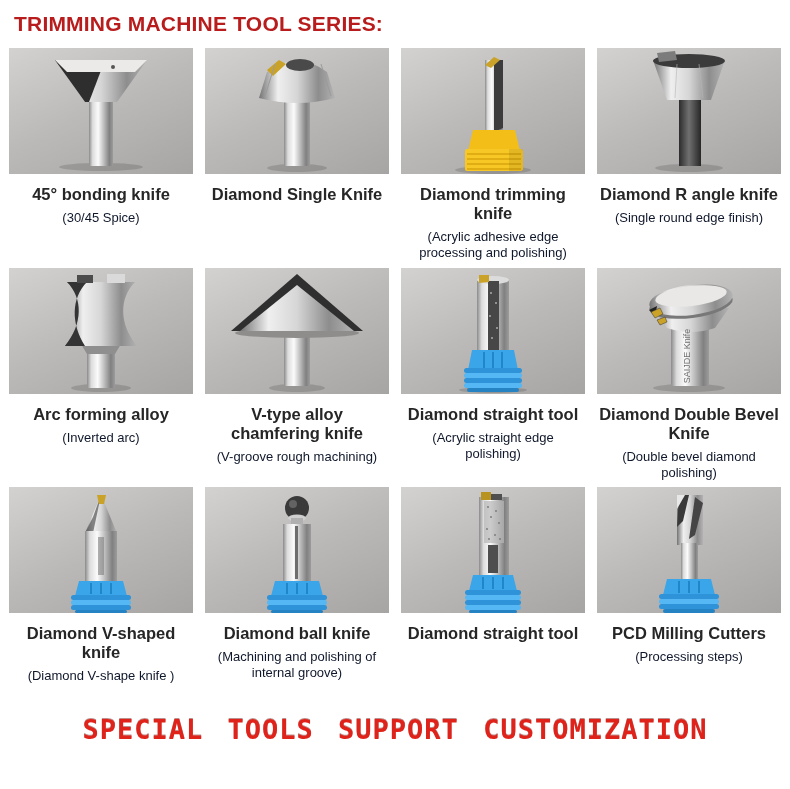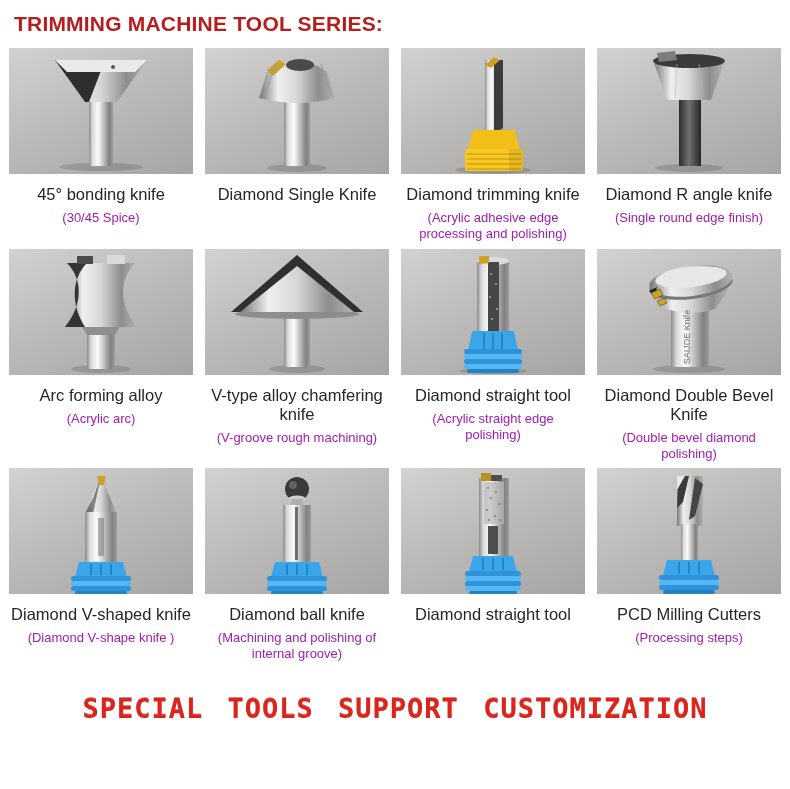--- a/index.html
+++ b/index.html
@@ -30,27 +30,27 @@
   .card { text-align: center; }
   .thumb {
     height: 126px;
     background: linear-gradient(155deg, #d3d2d1 0%, #bcbab9 48%, #a7a5a4 100%);
     overflow: hidden;
   }
   .thumb svg { width: 100%; height: 100%; display: block; }
   .caption { padding: 11px 2px 4px; min-height: 64px; }
   .title {
     font-size: 16.5px;
-    font-weight: normal;
+    font-weight: bold;
     color: #262626;
     margin-bottom: 6px;
   }
   .subtitle {
     font-size: 13px;
-    color: #a21caf;
+    color: #0f172a;
     line-height: 1.25;
   }
   .banner { margin-top: 22px; }
   .banner-text, .banner-reflection {
     text-align: center;
     font-family: "DejaVu Sans Mono", monospace;
     font-weight: bold;
     font-size: 27px;
     letter-spacing: 1px;
     word-spacing: 7px;
@@ -181,21 +181,21 @@
           <rect x="78" y="82" width="28" height="38" fill="url(#metal)"></rect>
           <polygon points="72,76 112,76 106,86 78,86" fill="#8f8f8f"></polygon>
           <path d="M58,14 L126,14 C110,30 110,56 128,78 L56,78 C74,56 74,30 58,14 Z" fill="url(#metalHead)"></path>
           <path d="M58,14 C74,30 74,56 56,78 L76,78 C62,56 62,30 78,14 Z" fill="#343434"></path>
           <rect x="68" y="7" width="16" height="8" fill="#4c4c4c"></rect>
           <rect x="98" y="6" width="18" height="9" fill="#dadada"></rect>
         </svg>
       </div>
       <div class="caption">
         <div class="title">Arc forming alloy</div>
-        <div class="subtitle">(Acrylic arc)</div>
+        <div class="subtitle">(Inverted arc)</div>
       </div>
     </div>
 
     <div class="card">
       <div class="thumb">
         <svg viewBox="0 0 184 126">
           <ellipse cx="92" cy="120" rx="28" ry="4" fill="#000" opacity="0.14"></ellipse>
           <rect x="79" y="64" width="26" height="54" fill="url(#metal)"></rect>
           <ellipse cx="92" cy="65" rx="62" ry="5" fill="#8f8d8c"></ellipse>
           <polygon points="92,6 158,63 26,63" fill="#2f2f2f"></polygon>

